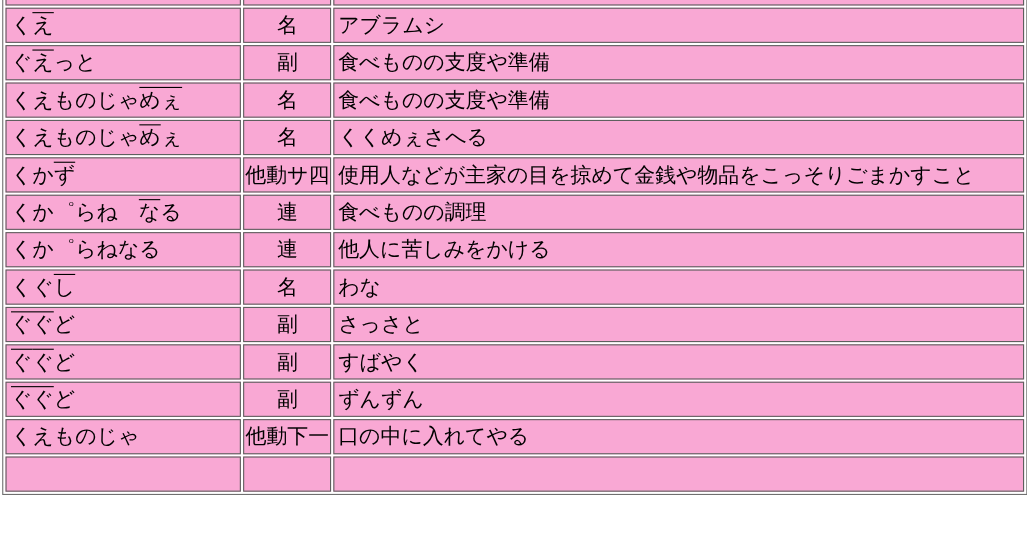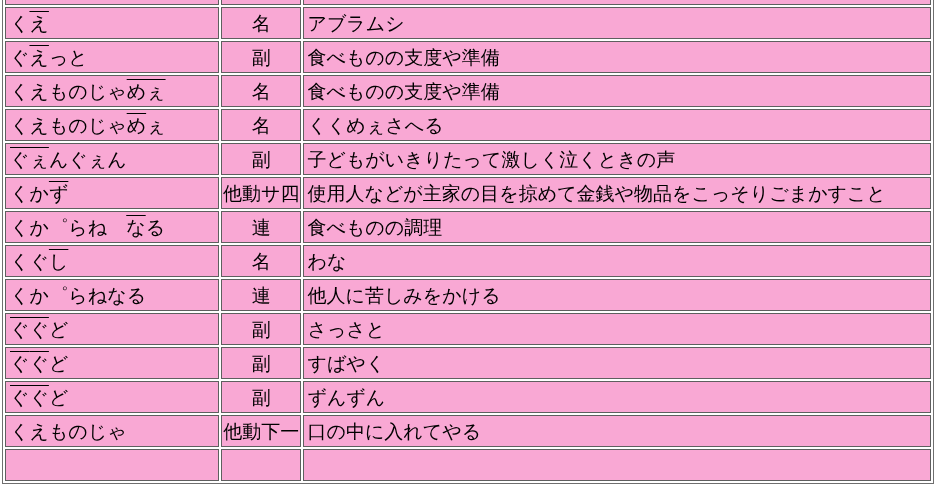--- a/index.html
+++ b/index.html
@@ -84,43 +84,38 @@
           <td class="col-word"><span>くえものじゃ</span><span class="ol">めぇ</span></td>
           <td class="col-pos">名</td>
           <td class="col-def">食べものの支度や準備</td>
         </tr>
         <tr>
           <td class="col-word"><span>くえものじゃ</span><span class="ol">め</span><span>ぇ</span></td>
           <td class="col-pos">名</td>
           <td class="col-def">くくめぇさへる</td>
         </tr>
         <tr>
-          <td class="col-word"><span class="ol">ぐぇ</span><span>んぐぇん</span></td>
-          <td class="col-pos">副</td>
-          <td class="col-def">子どもがいきりたって激しく泣くときの声</td>
-        </tr>
-        <tr>
           <td class="col-word"><span>くか</span><span class="ol">ず</span></td>
           <td class="col-pos">他動サ四</td>
           <td class="col-def">使用人などが主家の目を掠めて金銭や物品をこっそりごまかすこと</td>
         </tr>
         <tr>
           <td class="col-word"><span>くか゜らね　</span><span class="ol">な</span><span>る</span></td>
           <td class="col-pos">連</td>
           <td class="col-def">食べものの調理</td>
         </tr>
         <tr>
+          <td class="col-word"><span>くか゜らねなる</span></td>
+          <td class="col-pos">連</td>
+          <td class="col-def">他人に苦しみをかける</td>
+        </tr>
+        <tr>
           <td class="col-word"><span>くぐ</span><span class="ol">し</span></td>
           <td class="col-pos">名</td>
           <td class="col-def">わな</td>
-        </tr>
-        <tr>
-          <td class="col-word"><span>くか゜らねなる</span></td>
-          <td class="col-pos">連</td>
-          <td class="col-def">他人に苦しみをかける</td>
         </tr>
         <tr>
           <td class="col-word"><span class="ol">ぐぐ</span><span>ど</span></td>
           <td class="col-pos">副</td>
           <td class="col-def">さっさと</td>
         </tr>
         <tr>
           <td class="col-word"><span class="ol">ぐ</span><span class="ol">ぐ</span><span>ど</span></td>
           <td class="col-pos">副</td>
           <td class="col-def">すばやく</td>

